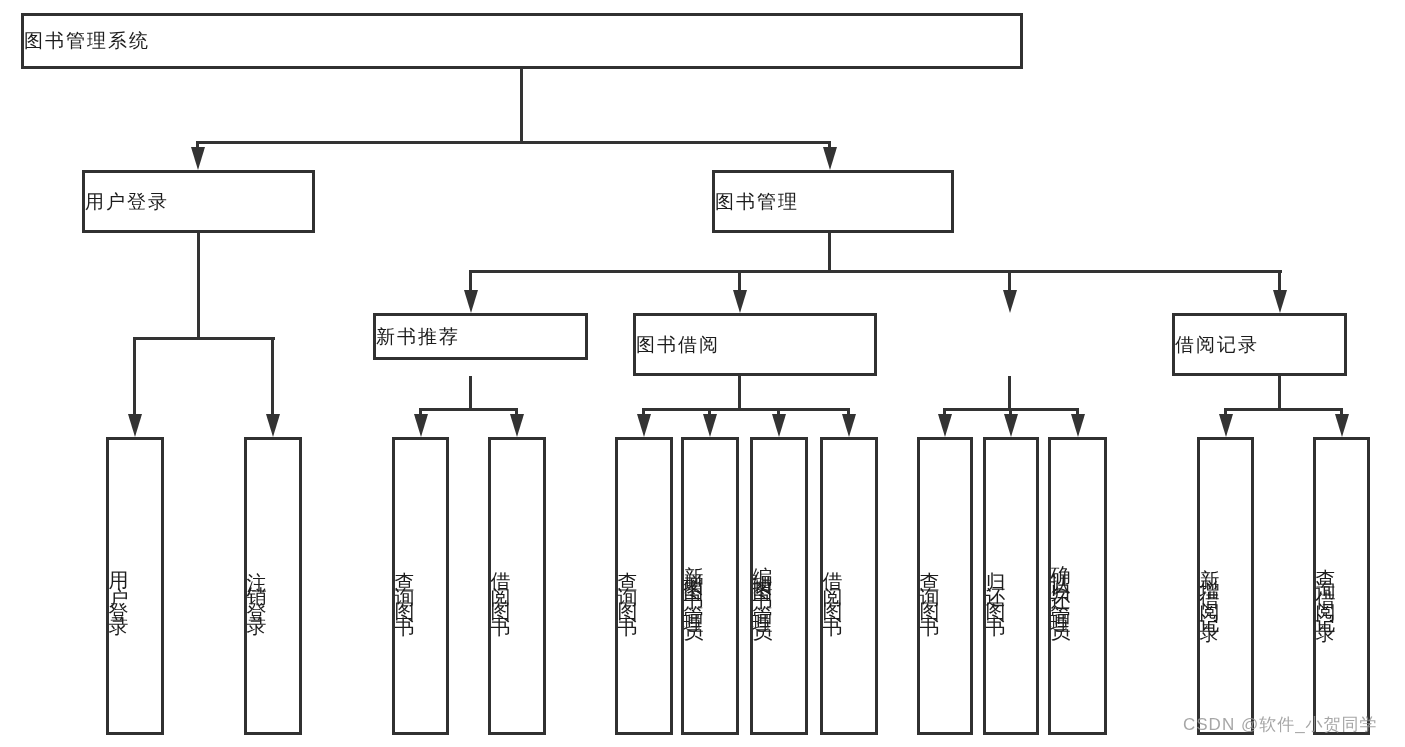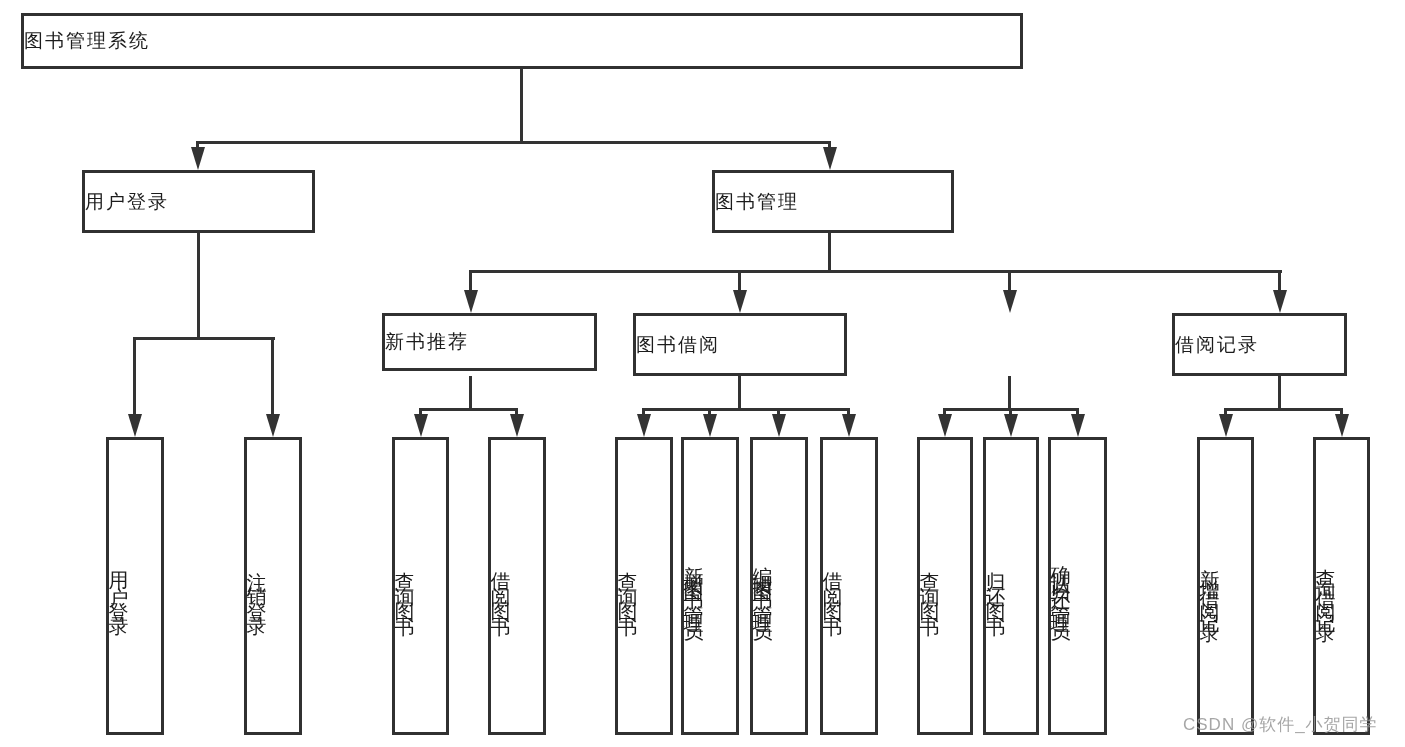--- a/index.html
+++ b/index.html
@@ -28,24 +28,24 @@
     <span class="hlabel">图书管理系统</span>
   </div>
 
   <div class="node" style="left:82px;top:170px;width:233px;height:63px">
     <span class="hlabel">用户登录</span>
   </div>
   <div class="node" style="left:712px;top:170px;width:242px;height:63px">
     <span class="hlabel">图书管理</span>
   </div>
 
-  <div class="node" style="left:382px;top:313px;width:215px;height:58px">
+  <div class="node" style="left:373px;top:313px;width:215px;height:47px">
     <span class="hlabel">新书推荐</span>
   </div>
-  <div class="node" style="left:633px;top:313px;width:214px;height:63px">
+  <div class="node" style="left:633px;top:313px;width:244px;height:63px">
     <span class="hlabel">图书借阅</span>
   </div>
   <div class="node" style="left:1172px;top:313px;width:175px;height:63px">
     <span class="hlabel">借阅记录</span>
   </div>
 
   <div class="node" style="left:106px;top:437px;width:58px;height:298px">
     <span class="vt sp15">用户登录</span>
   </div>
   <div class="node" style="left:244px;top:437px;width:58px;height:298px">

